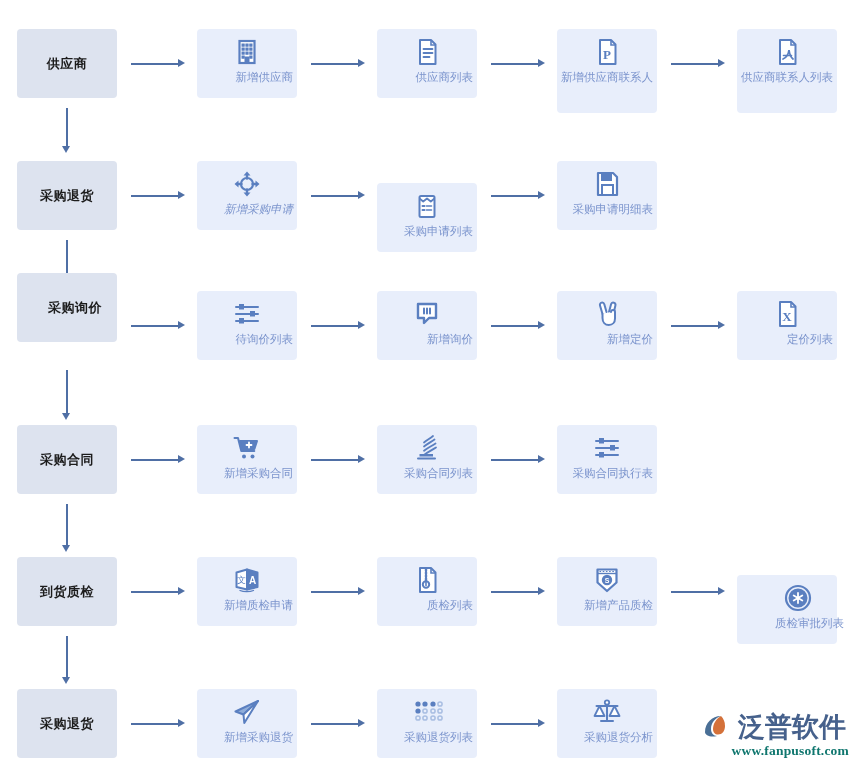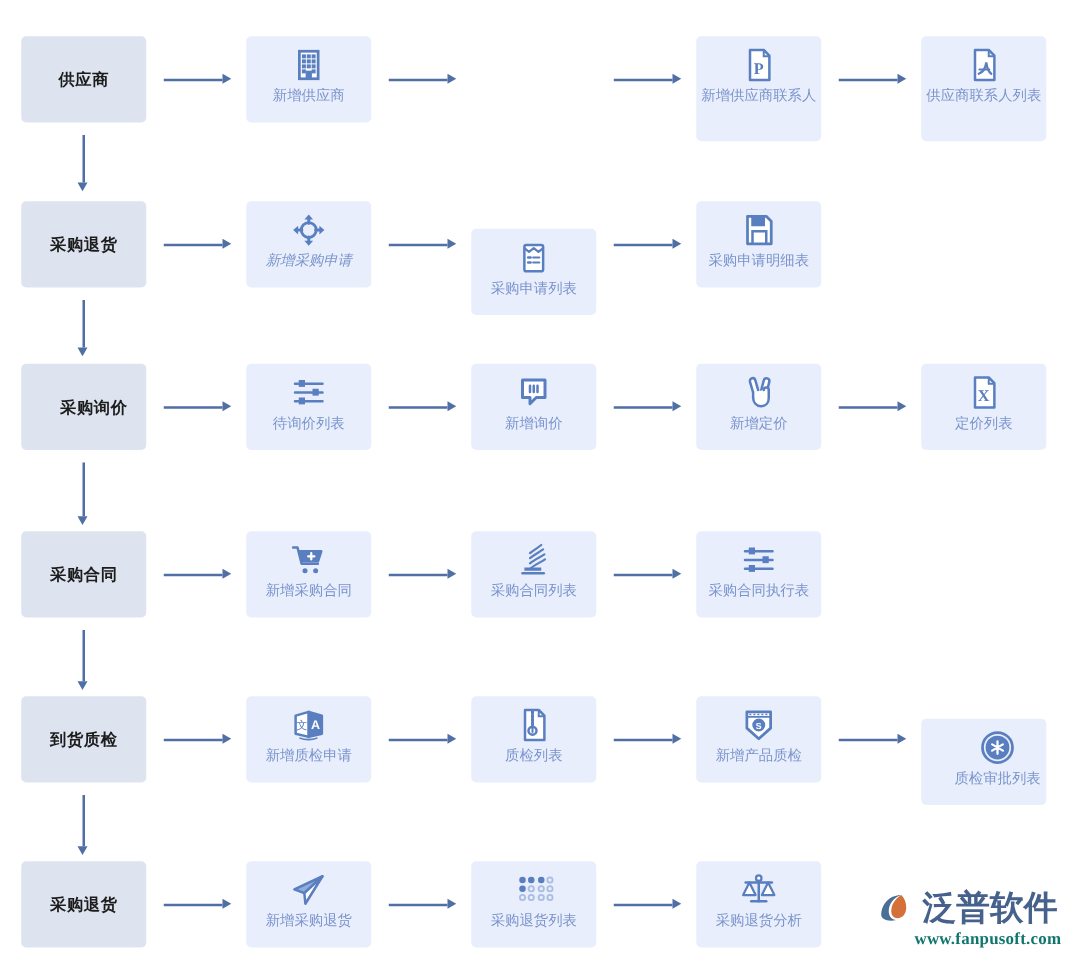--- a/index.html
+++ b/index.html
@@ -45,21 +45,21 @@
   .node .icon{
     width:32px;height:32px;
     display:block;
     flex:0 0 auto;
     margin-bottom:2px;
   }
   .node .icon svg{display:block;width:32px;height:32px;}
   .node-label{
     font-size:11.5px;
     color:#7b94cd;
-    text-align:center;
+    text-align:right;
     line-height:1.25;
     width:92px;
     word-break:break-all;
   }
 
   
   .arrow-h{
     position:absolute;
     height:9px;
   }
@@ -139,20 +139,30 @@
             <rect x="18.8" y="16" width="2.2" height="2.2"></rect>
           <rect x="11" y="20" width="2.2" height="2.2"></rect>
           <rect x="18.8" y="20" width="2.2" height="2.2"></rect>
           <rect x="14" y="21" width="4" height="6"></rect>
         </g>
       </svg>
     </span>
     <span class="node-label">新增供应商</span>
   </div>
 
+  <div class="node" style="left:377px;top:29px;">
+    <span class="icon">
+      <svg viewBox="0 0 32 32" fill="none" stroke="#5a7fc0">
+        <path d="M9 4h11l4.5 4.5V28H9z" stroke-width="2" fill="#fff" stroke-linejoin="round"></path>
+        <path d="M20 4v5h4.5" stroke-width="1.6"></path>
+        <path d="M12.5 13h9M12.5 17h9M12.5 21h6" stroke-width="1.8" stroke-linecap="round"></path>
+      </svg>
+    </span>
+    <span class="node-label">供应商列表</span>
+  </div>
 
   <div class="node tall" style="left:557px;top:29px;">
     <span class="icon">
       <svg viewBox="0 0 32 32" fill="none" stroke="#5a7fc0">
         <path d="M9 4h11l4.5 4.5V28H9z" stroke-width="2" fill="#fff" stroke-linejoin="round"></path>
         <path d="M20 4v5h4.5" stroke-width="1.6"></path>
         <text x="16" y="23" font-size="13" font-weight="bold" fill="#5a7fc0" stroke="none" text-anchor="middle" font-family="Liberation Serif, serif">P</text>
       </svg>
     </span>
     <span class="node-label">新增供应商联系人</span>
@@ -241,21 +251,21 @@
   <div class="arrow-h" style="left:491px;top:191px;width:54px;">
     <span class="shaft" style="width:47px;"></span>
       <span class="head" style="left:47px;"></span>
   </div>
 
   <div class="arrow-v" style="left:62px;top:240px;height:45px;">
     <span class="shaft" style="height:38px;"></span>
       <span class="head" style="top:38px;"></span>
   </div>
 
-  <div class="stage" style="left:17px;top:291px;padding-left:16px;">
+  <div class="stage" style="left:17px;top:273px;padding-left:16px;">
     <span class="stage-label">采购询价</span>
   </div>
 
   <div class="node" style="left:197px;top:291px;">
     <span class="icon">
       <svg viewBox="0 0 32 32" fill="none" stroke="#5a7fc0">
         <path d="M5 9h3M13 9h14" stroke-width="2" stroke-linecap="round"></path>
         <rect x="8" y="6" width="5" height="5.5" fill="#5a7fc0" stroke="none"></rect>
         <path d="M5 16h14M24 16h3" stroke-width="2" stroke-linecap="round"></path>
         <rect x="19" y="13" width="5" height="5.5" fill="#5a7fc0" stroke="none"></rect>

